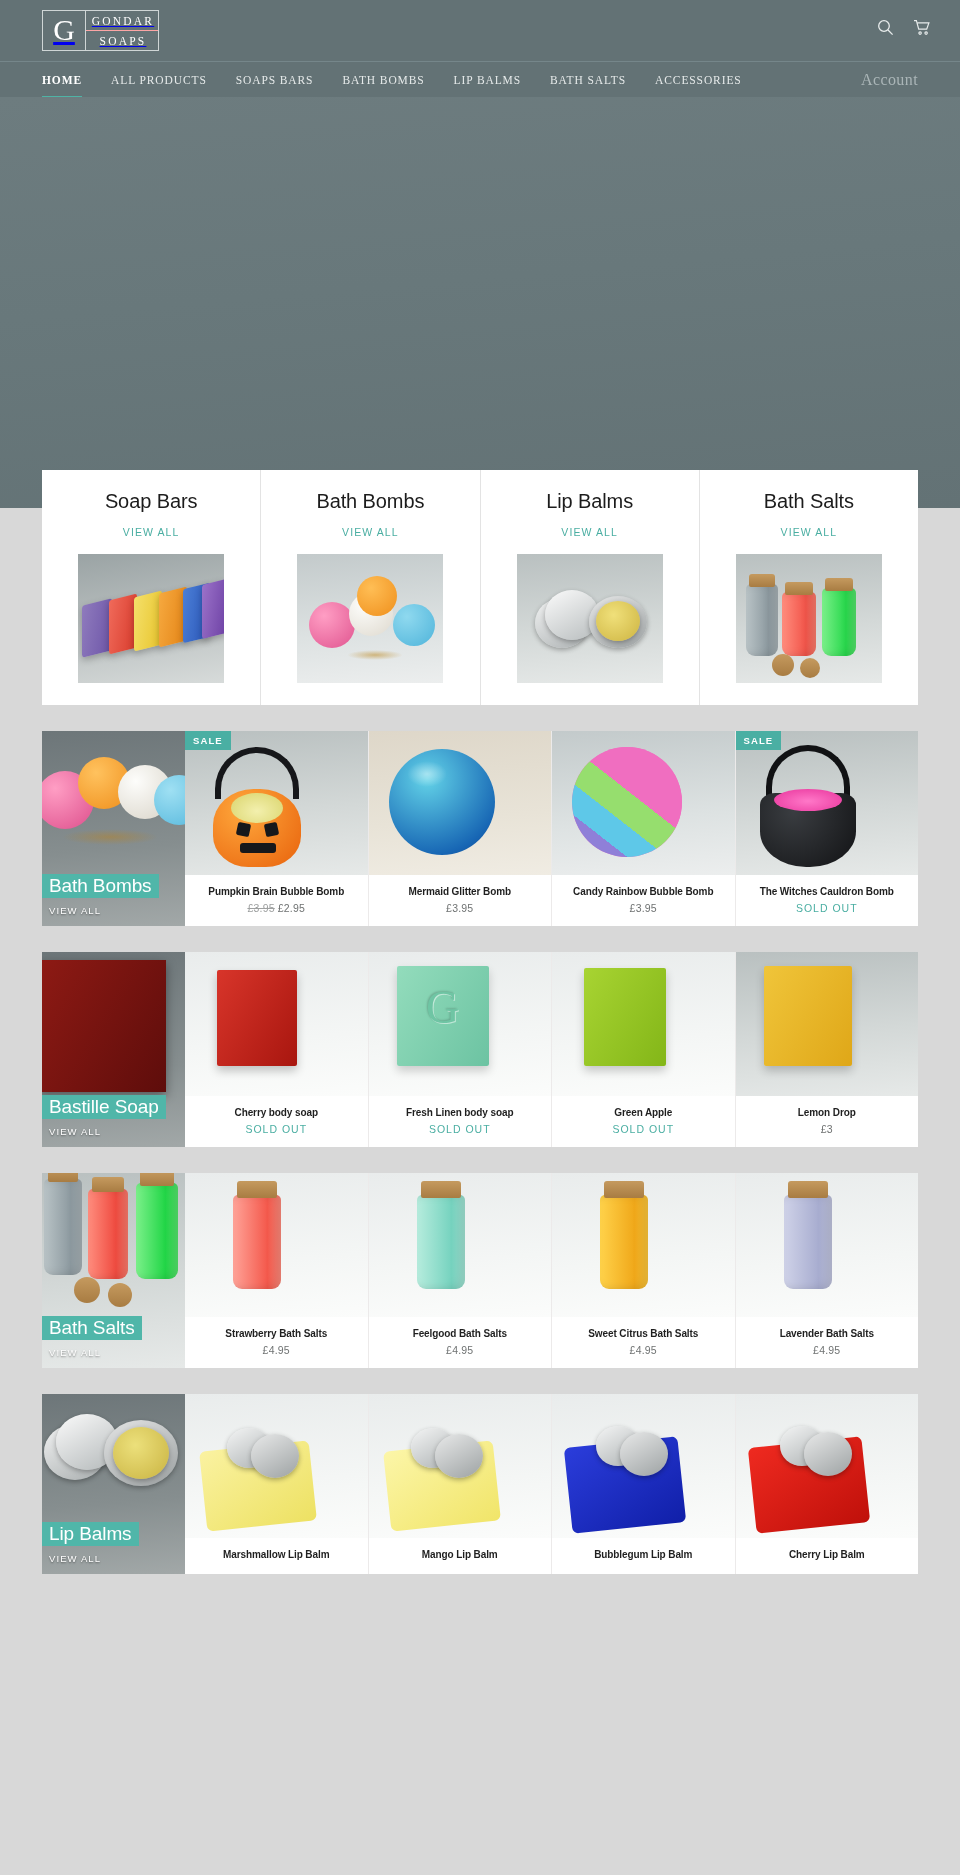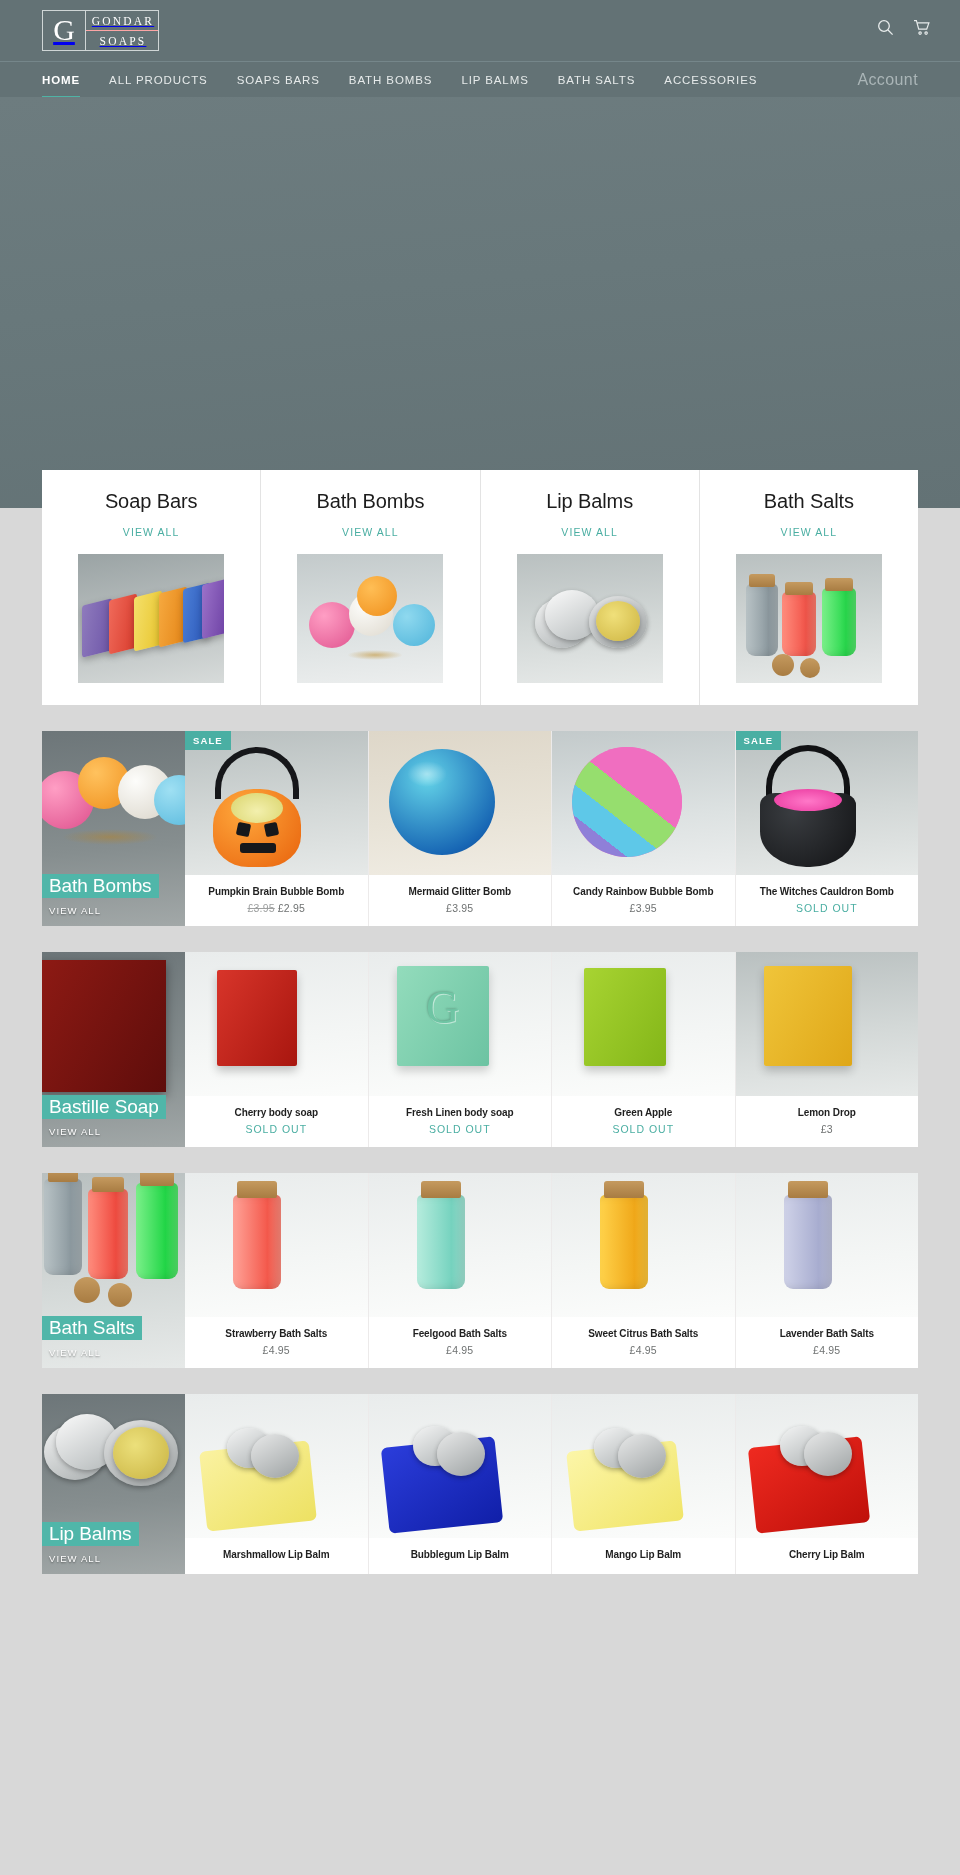--- a/index.html
+++ b/index.html
@@ -66,20 +66,21 @@
     background: #637275;
     border-top: 1px solid #75868a;
     height: 36px;
     position: relative;
   }
   .nav-inner {
     padding: 0 42px;
     height: 36px;
     display: flex;
     align-items: center;
+    font-family: Liberation Serif, serif;
   }
   .nav-link {
     color: #e6eaea;
     font-size: 11.5px;
     letter-spacing: 0.9px;
     margin-right: 29px;
     text-decoration: none;
     line-height: 36px;
     position: relative;
     white-space: nowrap;
@@ -633,44 +634,44 @@
           <div class="tin" style="left:66px;top:40px;width:48px;height:44px;background:linear-gradient(150deg,#e8e9e9,#9da2a3)"></div>
         </div>
         <div class="product-info">
           <div class="product-title">Marshmallow Lip Balm</div>
         </div>
       </div>
 
       <div class="product">
         <div class="product-media">
           <div class="img bg-white"></div>
+          <div class="pouch" style="left:18px;top:52px;width:110px;height:80px;background:linear-gradient(150deg,#fdf6a2,#f0e35c);transform:rotate(-6deg);border-radius:6px;opacity:.92"></div>
+          <div class="tin" style="left:42px;top:34px;width:44px;height:40px;background:linear-gradient(150deg,#f4f5f5,#adb2b3)"></div>
+          <div class="tin" style="left:66px;top:40px;width:48px;height:44px;background:linear-gradient(150deg,#e8e9e9,#9da2a3)"></div>
+        </div>
+        <div class="product-info">
+          <div class="product-title">Mango Lip Balm</div>
+        </div>
+      </div>
+
+      <div class="product">
+        <div class="product-media">
+          <div class="img bg-white"></div>
           <div class="pouch" style="left:16px;top:48px;width:114px;height:86px;background:linear-gradient(150deg,#2b3ddb,#101fa8);transform:rotate(-6deg);border-radius:6px"></div>
           <div class="tin" style="left:44px;top:32px;width:44px;height:40px;background:linear-gradient(150deg,#f4f5f5,#adb2b3)"></div>
           <div class="tin" style="left:68px;top:38px;width:48px;height:44px;background:linear-gradient(150deg,#e8e9e9,#9da2a3)"></div>
         </div>
         <div class="product-info">
           <div class="product-title">Bubblegum Lip Balm</div>
         </div>
       </div>
 
       <div class="product">
         <div class="product-media">
           <div class="img bg-white"></div>
-          <div class="pouch" style="left:18px;top:52px;width:110px;height:80px;background:linear-gradient(150deg,#fdf6a2,#f0e35c);transform:rotate(-6deg);border-radius:6px;opacity:.92"></div>
-          <div class="tin" style="left:42px;top:34px;width:44px;height:40px;background:linear-gradient(150deg,#f4f5f5,#adb2b3)"></div>
-          <div class="tin" style="left:66px;top:40px;width:48px;height:44px;background:linear-gradient(150deg,#e8e9e9,#9da2a3)"></div>
-        </div>
-        <div class="product-info">
-          <div class="product-title">Mango Lip Balm</div>
-        </div>
-      </div>
-
-      <div class="product">
-        <div class="product-media">
-          <div class="img bg-white"></div>
           <div class="pouch" style="left:16px;top:48px;width:114px;height:86px;background:linear-gradient(150deg,#ef2a20,#bf100a);transform:rotate(-6deg);border-radius:6px"></div>
           <div class="tin" style="left:44px;top:32px;width:44px;height:40px;background:linear-gradient(150deg,#f4f5f5,#adb2b3)"></div>
           <div class="tin" style="left:68px;top:38px;width:48px;height:44px;background:linear-gradient(150deg,#e8e9e9,#9da2a3)"></div>
         </div>
         <div class="product-info">
           <div class="product-title">Cherry Lip Balm</div>
         </div>
       </div>
 
     </div>

